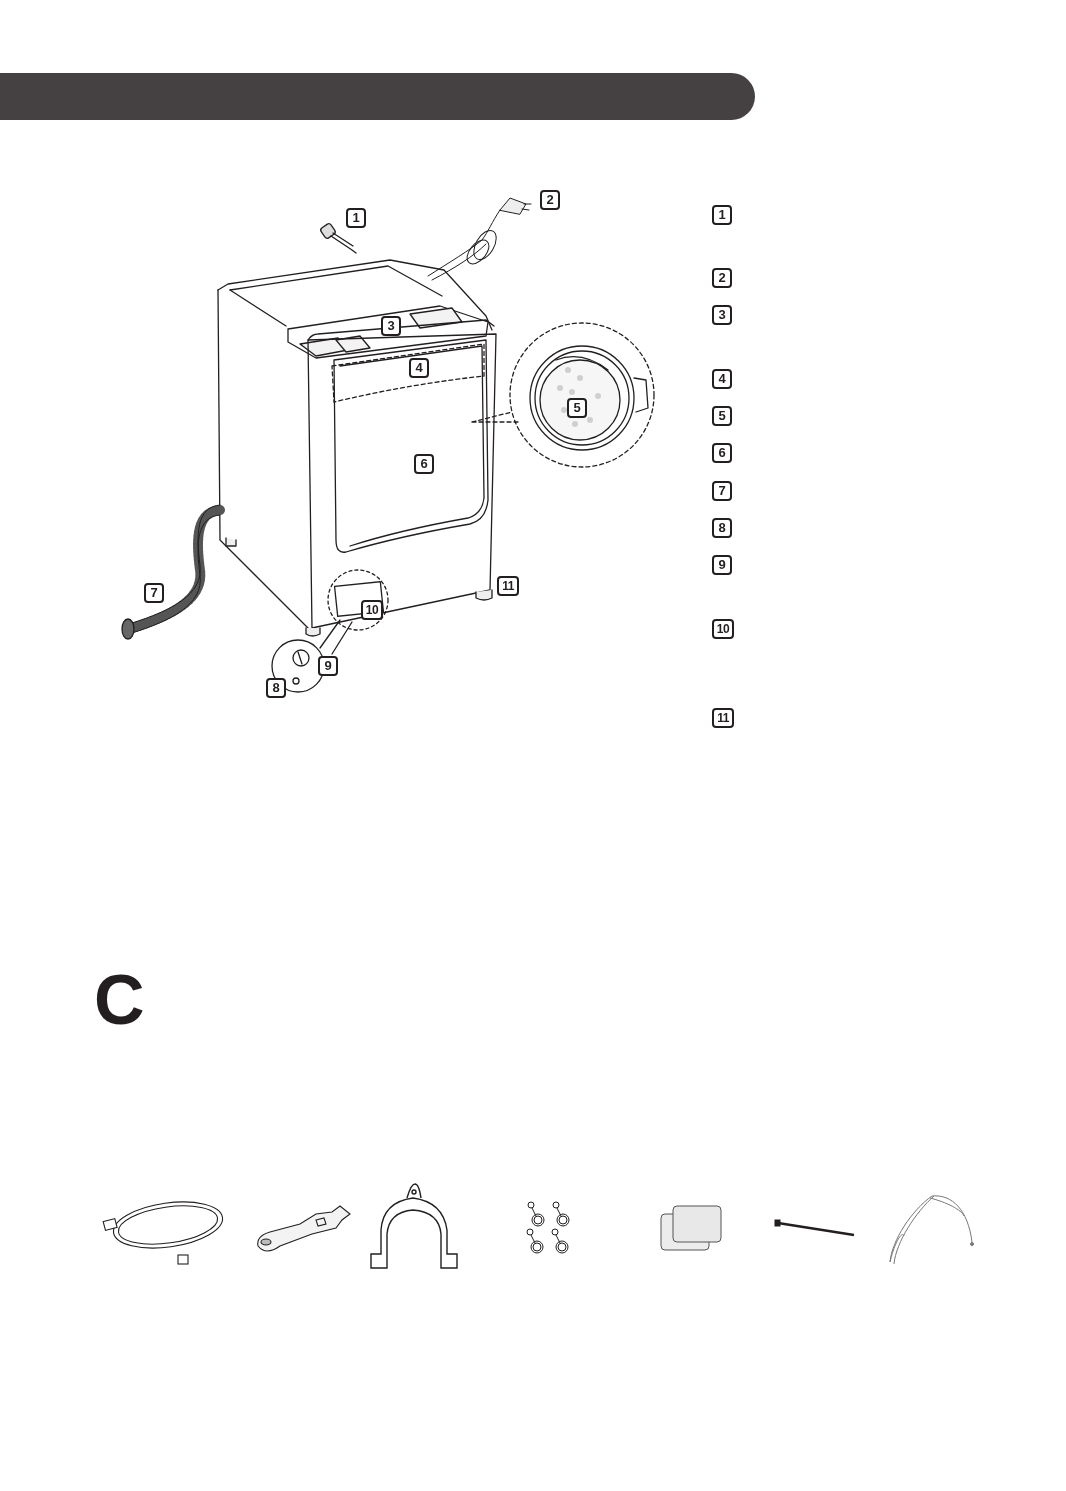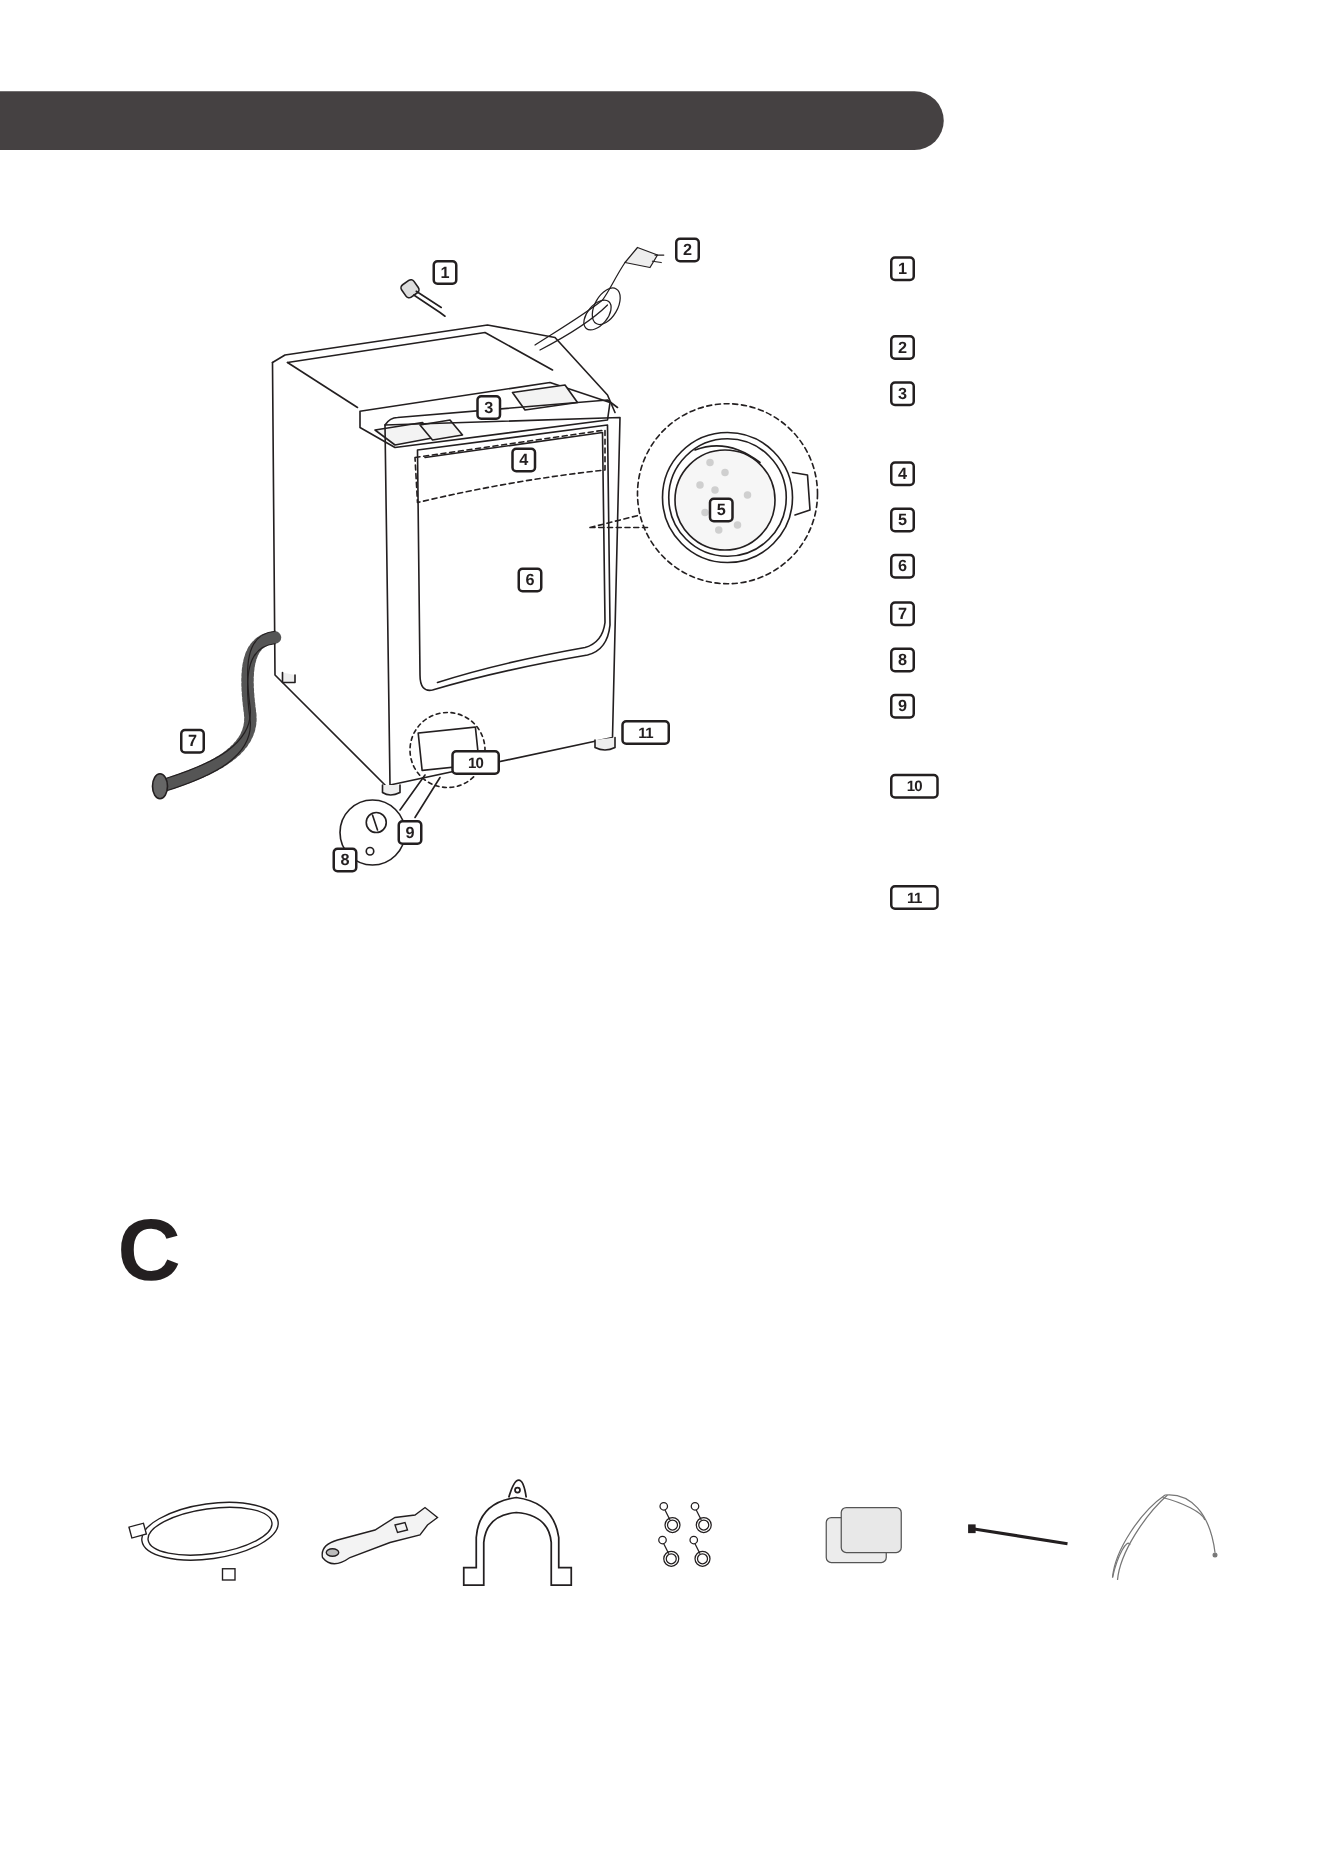--- a/index.html
+++ b/index.html
@@ -5,21 +5,21 @@
   html, body { margin: 0; padding: 0; background: #ffffff; }
   body { width: 1066px; height: 1491px; position: relative; overflow: hidden;
          font-family: "Liberation Sans", sans-serif; color: #231f20; }
   .header-bar { position: absolute; left: 0; top: 73px; width: 755px; height: 47px;
                 background: #454142; border-radius: 0 24px 24px 0; }
   .illustration { position: absolute; left: 0; top: 180px; width: 700px; height: 540px; }
   .callout { position: absolute; width: 20px; height: 20px; border: 2px solid #231f20;
              border-radius: 4px; background: #fff; box-sizing: border-box;
              font: bold 13px "Liberation Sans", sans-serif; text-align: center;
              line-height: 16px; color: #231f20; }
-  .callout.wide { width: 39px; font-size: 12px; letter-spacing: -0.5px; }
+  .callout.wide { width: 22px; font-size: 12px; letter-spacing: -0.5px; }
   .legend { position: absolute; left: 712px; top: 0; }
   .legend-item { position: absolute; left: 0; width: 340px; height: 24px; }
   .legend-item .callout { position: absolute; left: 0; top: 0; }
   .legend-item .desc { position: absolute; left: 34px; top: 3px; font-size: 13px; }
   .section-letter { position: absolute; left: 94px; top: 965px; font: bold 70px "Liberation Sans", sans-serif;
                     line-height: 70px; color: #231f20; }
   .accessories { position: absolute; left: 0; top: 1180px; width: 1066px; height: 100px; }
   .accessory { position: absolute; top: 0; height: 100px; }
 </style>
 </head>

